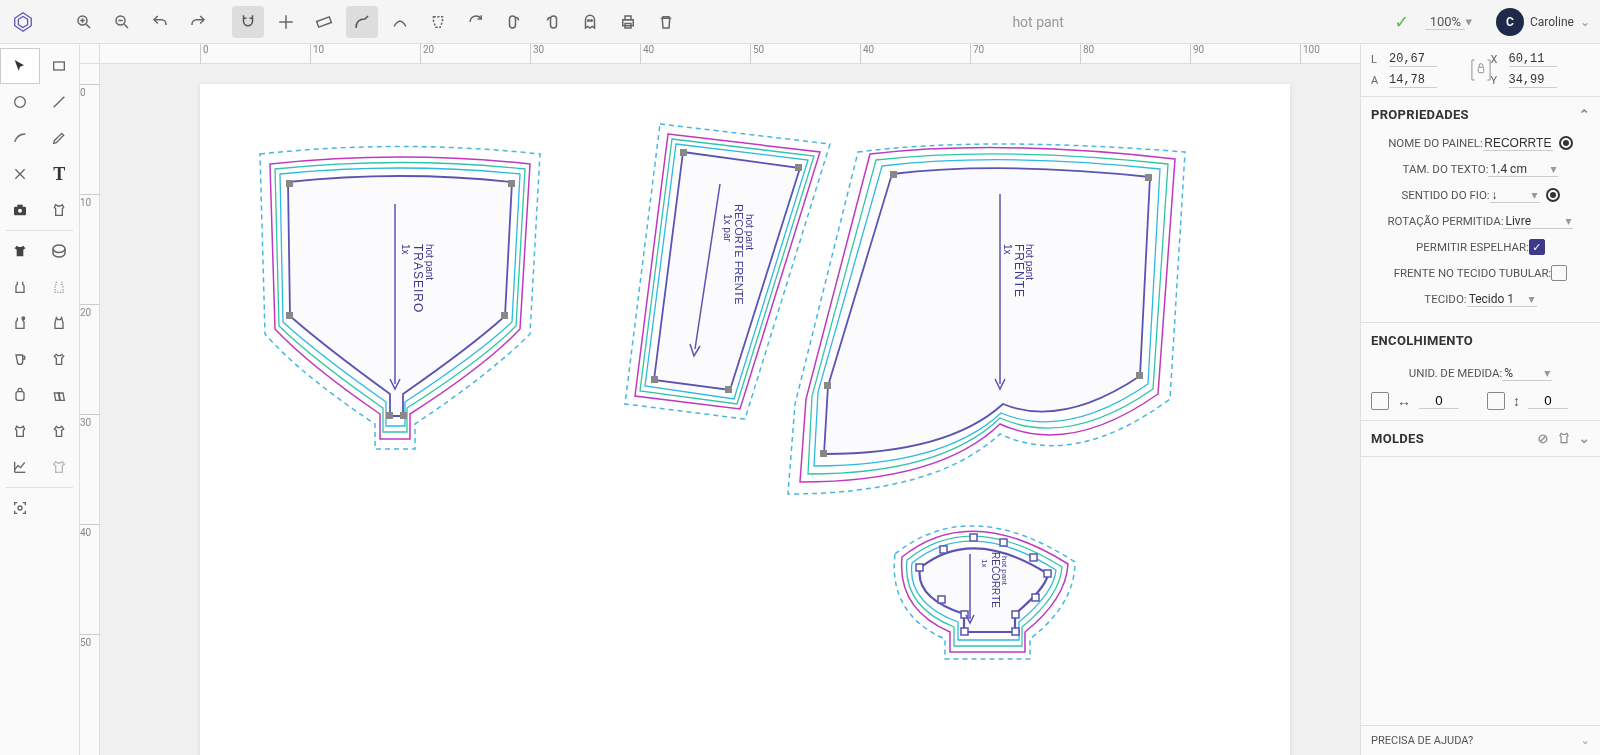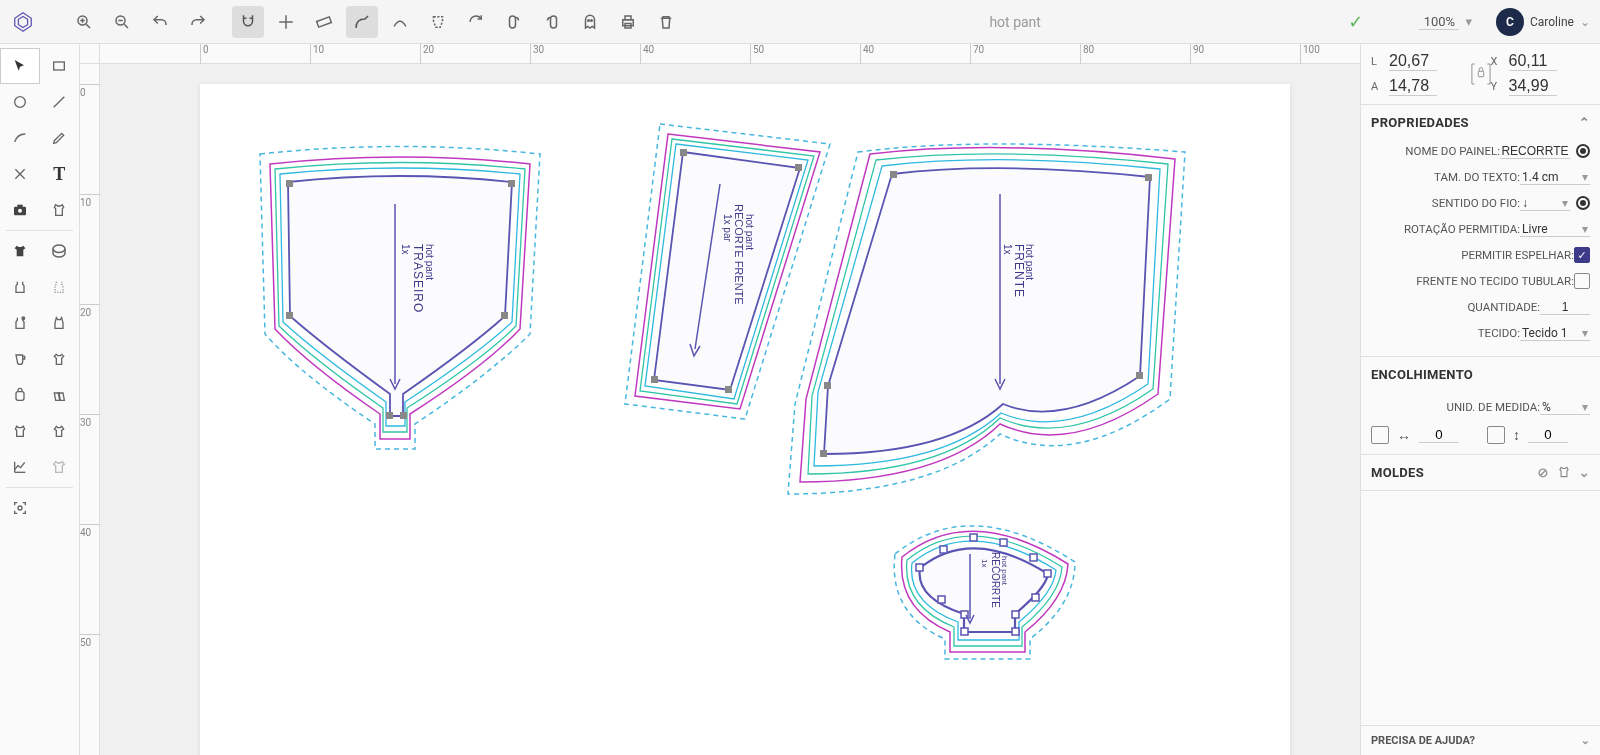--- a/index.html
+++ b/index.html
@@ -28,21 +28,21 @@
   .tbtn {
     width: 32px; height: 32px;
     display:flex; align-items:center; justify-content:center;
     border-radius: 4px;
     color:#666;
     cursor:pointer;
   }
   .tbtn.active { background:#ddd; }
   .topbar .spacer-mid { flex:1; }
   .topbar .docname { text-align:center; color:#999; font-size:14px; width:300px; }
-  .topbar .zoom { display:flex; align-items:flex-start; gap:6px; font-size:13px; color:#555;margin-left:40px;}
+  .topbar .zoom { display:flex; align-items:flex-start; font-size:13px; color:#555;}
   .topbar .zoom .zoomval { border-bottom:1px solid #ccc; min-width:40px; text-align:center;}
   .topbar .user { display:flex; align-items:center; gap:6px; margin-left:18px;}
   .avatar { width:28px;height:28px;border-radius:50%;background:#1e2a4a;color:#fff;display:flex;align-items:center;justify-content:center;font-weight:600;}
 
   
   .leftbar {
     position:absolute;
     top:44px; left:0;
     width:80px;
     height:calc(100% - 44px);
@@ -114,45 +114,45 @@
   .coords {
     padding:8px 10px;
     border-bottom:1px solid #e0e0e0;
     display:grid;
     grid-template-columns:1fr 20px 1fr;
     row-gap:6px;
     align-items:center;
   }
   .coord-field{display:flex;align-items:center;gap:6px;}
   .coord-field .lbl{font-size:11px;color:#666;width:12px;}
-  .coord-field .val{border:none;border-bottom:1px solid #ccc;background:transparent;width:48px;font-size:16px;color:#333;}
+  .coord-field .val{border:none;border-bottom:1px solid #ccc;background:transparent;width:48px;font-size:12px;color:#333;font-family:Liberation Mono, monospace;}
   .lock{display:flex;align-items:center;justify-content:center;color:#888;}
 
   .section { border-bottom:1px solid #e0e0e0; padding:10px 10px;}
   .section-header{display:flex;align-items:center;justify-content:space-between;font-weight:700;font-size:13px;color:#333;margin-bottom:8px;letter-spacing:0.3px;}
-  .prop-row{display:flex;align-items:center;justify-content:flex-end;padding:4px 0;min-height:26px;}
+  .prop-row{display:flex;align-items:center;justify-content:center;padding:4px 0;min-height:26px;}
   .prop-row .label{color:#555;font-size:11.5px;}
   .prop-row input[type=text],.prop-row .select{
     border:none;border-bottom:1px solid #ccc;background:transparent;
     width:70px;font-size:12px;color:#333;text-align:center;
   }
   .prop-row .select{display:inline-flex;align-items:center;justify-content:space-between;gap:4px;padding:0 2px;}
   .checkbox{width:16px;height:16px;border:1.5px solid #3d3a8a;border-radius:2px;display:flex;align-items:center;justify-content:center;cursor:pointer;}
   .checkbox.checked{background:#3d3a8a;}
   .checkbox.checked::after{content:"✓";color:#fff;font-size:11px;line-height:1;}
   .checkbox.unchecked{border-color:#888;}
   .radio-target{width:14px;height:14px;border:2px solid #333;border-radius:50%;position:relative;}
   .radio-target.filled::after{content:"";position:absolute;top:2px;left:2px;right:2px;bottom:2px;background:#333;border-radius:50%;}
 
   .shrink-row{display:flex;align-items:center;gap:8px;margin-top:6px;}
   .shrink-row .box{width:18px;height:18px;border:1.5px solid #888;border-radius:2px;}
   .shrink-row .arr{font-size:14px;color:#555;}
   .shrink-row input{border:none;border-bottom:1px solid #ccc;background:transparent;width:40px;text-align:center;}
 
-  .help-footer{position:absolute;bottom:0;left:0;right:0;border-top:1px solid #e0e0e0;padding:8px 10px;font-size:11px;font-weight:700;color:#555;background:#fafafa;display:flex;justify-content:space-between;align-items:center;}
+  .help-footer{position:absolute;bottom:0;left:0;right:0;border-top:1px solid #e0e0e0;padding:8px 10px;font-size:11px;font-weight:400;color:#555;background:#fafafa;display:flex;justify-content:space-between;align-items:center;}
 
   
   svg{display:block;}
   .piece-label{fill:#3d3a8a;font-size:10px;font-family:Arial;}
 
 </style>
 </head>
 <body>
 
 <div class="topbar">
@@ -658,24 +658,20 @@
     </div>
     <div class="prop-row">
       <span class="label">PERMITIR ESPELHAR:</span>
       <div class="checkbox checked"></div>
     </div>
     <div class="prop-row">
       <span class="label">FRENTE NO TECIDO TUBULAR:</span>
       <div class="checkbox unchecked"></div>
     </div>
     <div class="prop-row">
-      <span class="label">QUANTIDADE:</span>
-      <input type="text" style="width: 50px;" value="1">
-    </div>
-    <div class="prop-row">
       <span class="label">TECIDO:</span>
       <div class="select">
           <span>Tecido 1</span>
           <span style="color:#999">▾</span>
         </div>
     </div>
   </div>
 
   <div class="section">
     <div class="section-header" style="margin-bottom:12px;">

